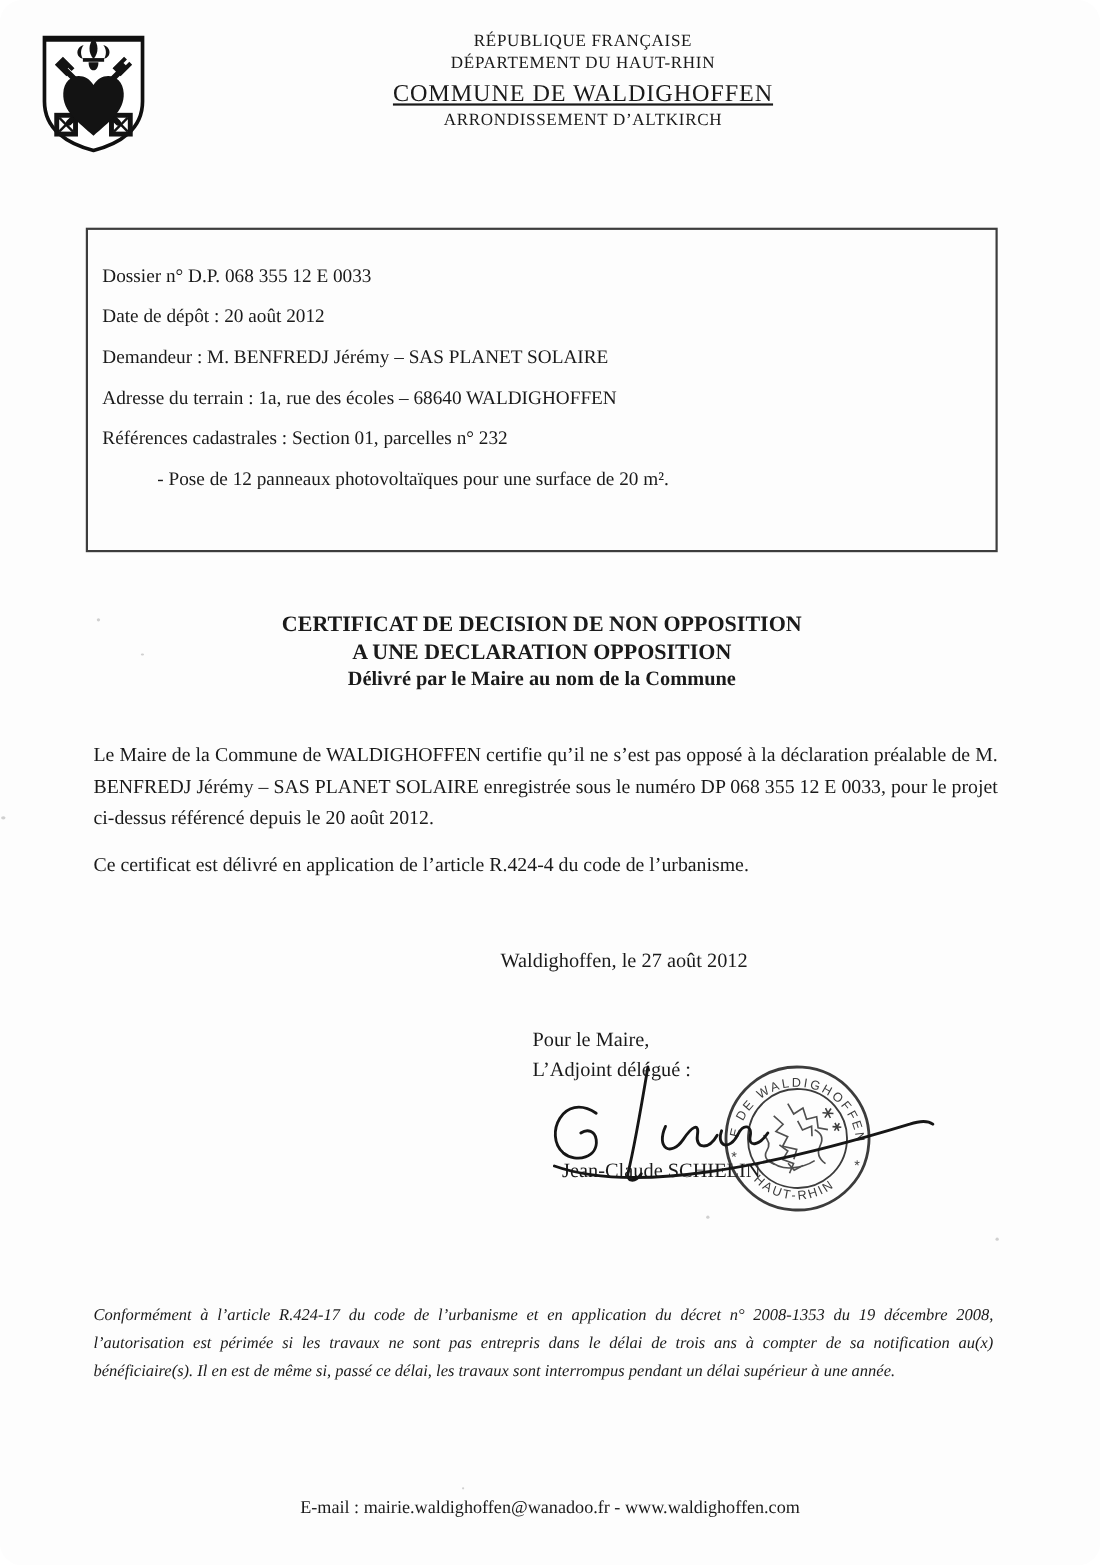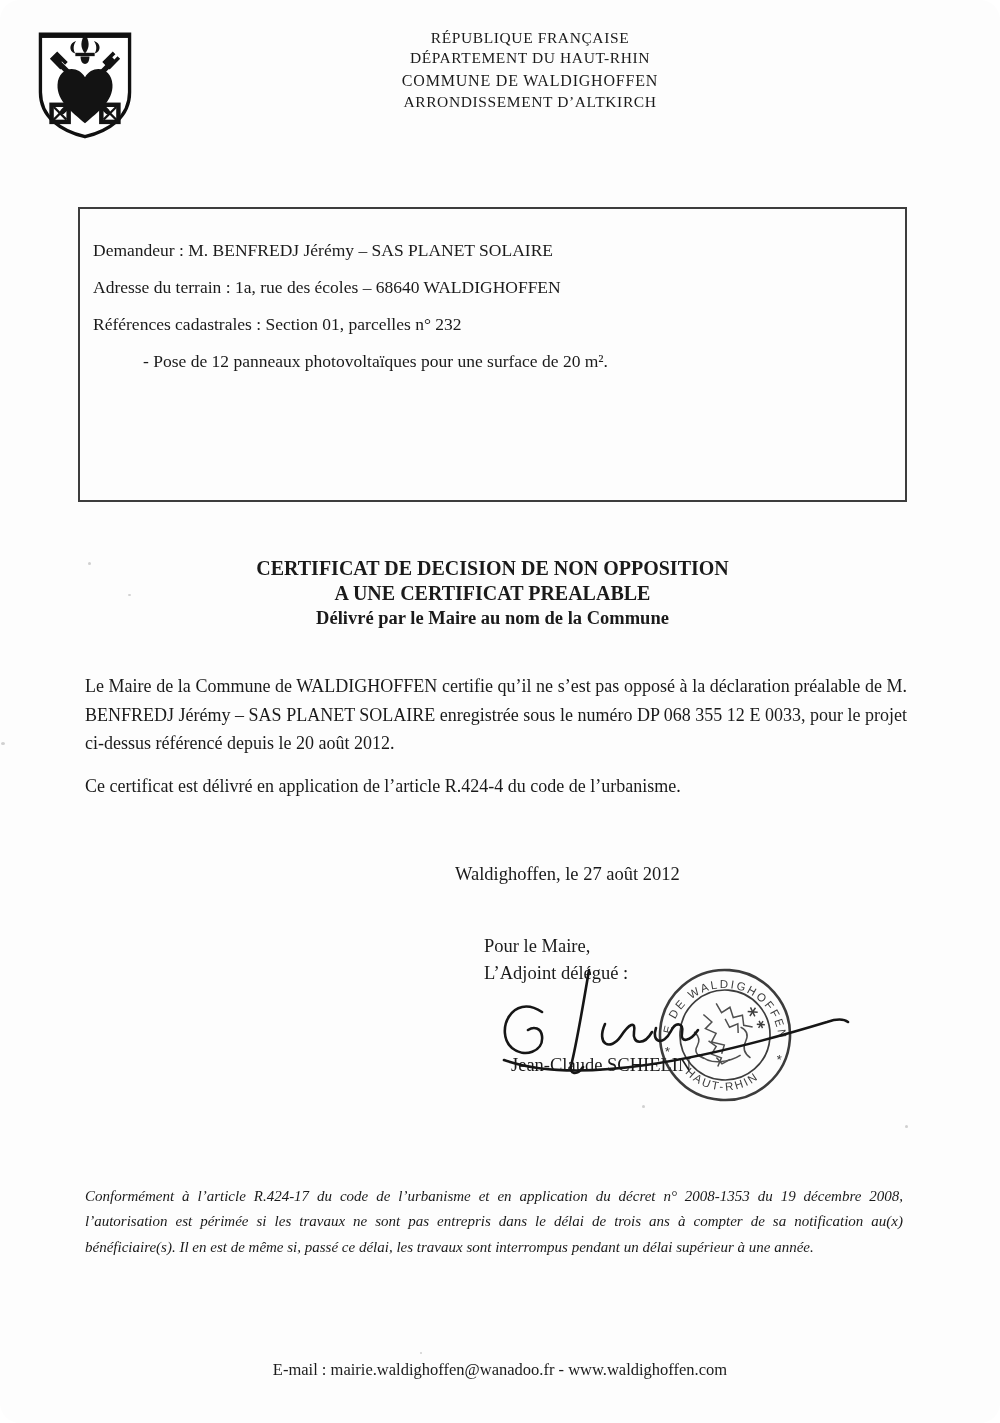--- a/index.html
+++ b/index.html
@@ -9,21 +9,21 @@
     background:#fdfdfd;
     font-family:"Liberation Serif","DejaVu Serif",serif;
     color:#1a1a1a;
     overflow:hidden;
     border-radius:20px;
   }
   
   .arms{position:absolute;left:33px;top:26px;width:104px;height:116px;}
   .hdr{position:absolute;left:160px;top:28px;width:740px;text-align:center;line-height:1.32;}
   .hdr .h-small{font-size:15.5px;letter-spacing:.6px;}
-  .hdr .h-big{font-size:16px;letter-spacing:.8px;margin:1px 0;}
+  .hdr .h-big{font-size:22px;letter-spacing:.8px;margin:1px 0;text-decoration:underline;}
   
   .dossier-box{
     position:absolute;left:78px;top:207px;width:799px;height:261px;
     border:2px solid #3d3d3d;
     padding:30px 13px 0 13px;
     font-size:17.5px;
   }
   .dossier-box .bl{margin:0 0 15px 0;line-height:22px;}
   .dossier-box .indent{padding-left:50px;}
   .u{text-decoration:underline;text-underline-offset:3px;}
@@ -91,29 +91,31 @@
   </svg>
 
   <div class="hdr">
     <div class="h-small">RÉPUBLIQUE FRANÇAISE</div>
     <div class="h-small">DÉPARTEMENT DU HAUT-RHIN</div>
     <div class="h-big">COMMUNE DE WALDIGHOFFEN</div>
     <div class="h-small">ARRONDISSEMENT D’ALTKIRCH</div>
   </div>
 
   <div class="dossier-box">
+    <div class="bl">Dossier n° D.P. 068 355 12 E 0033</div>
+    <div class="bl">Date de dépôt : 20 août 2012</div>
     <div class="bl">Demandeur : M. BENFREDJ Jérémy – SAS PLANET SOLAIRE</div>
     <div class="bl">Adresse du terrain : 1a, rue des écoles – 68640 WALDIGHOFFEN</div>
     <div class="bl">Références cadastrales : Section 01, parcelles n° 232</div>
     <div class="bl indent">- Pose de 12 panneaux photovoltaïques pour une surface de 20 m².</div>
   </div>
 
   <div class="doc-title">
     <div class="t1">CERTIFICAT DE DECISION DE NON OPPOSITION</div>
-    <div class="t1">A UNE CERTIFICAT PREALABLE</div>
+    <div class="t1">A UNE DECLARATION OPPOSITION</div>
     <div class="t3">Délivré par le Maire au nom de la Commune</div>
   </div>
 
   <div class="para p1">Le Maire de la Commune de WALDIGHOFFEN certifie qu’il ne s’est pas opposé à la déclaration préalable de M. BENFREDJ Jérémy – SAS PLANET SOLAIRE enregistrée sous le numéro DP 068 355 12 E 0033, pour le projet ci-dessus référencé depuis le 20 août 2012.</div>
   <div class="para p2">Ce certificat est délivré en application de l’article R.424-4 du code de l’urbanisme.</div>
   <div class="date-line">Waldighoffen, le 27 août 2012</div>
 
   <div class="closing">
     <div>Pour le Maire,</div>
     <div>L’Adjoint délégué :</div>

